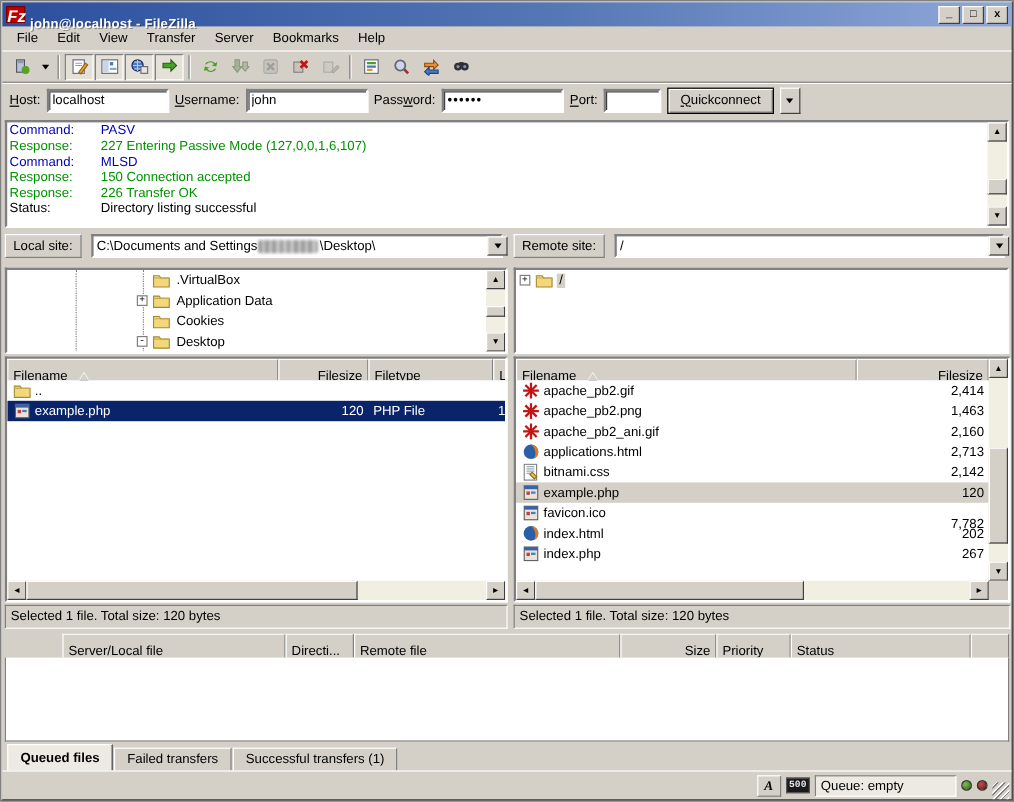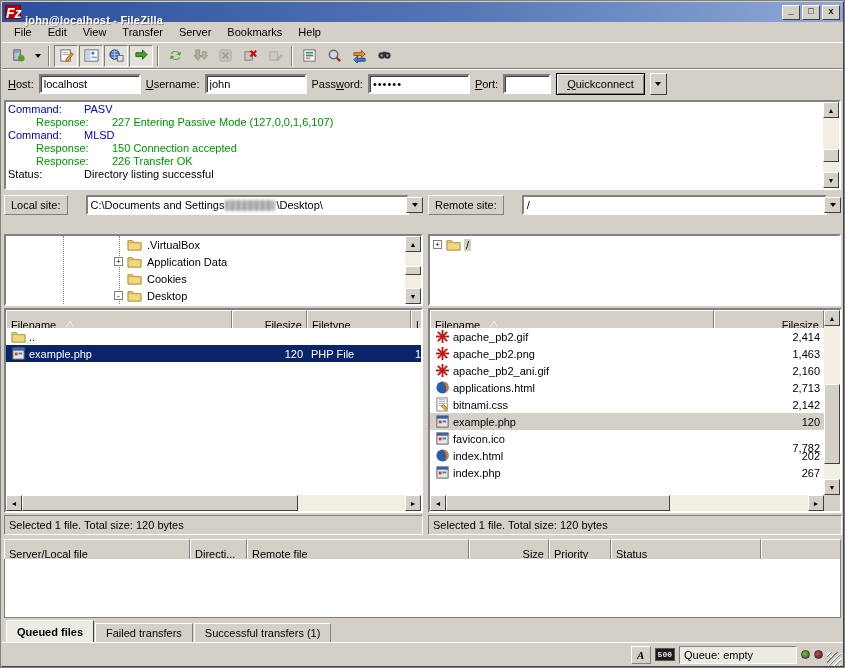--- a/index.html
+++ b/index.html
@@ -67,38 +67,38 @@
     display:flex; align-items:center; justify-content:center; }
 
   
   .sunken { border:2px solid; border-color:#808080 #fff #fff #808080; background:#fff; }
 
   
   .logwrap { flex:0 0 90px; margin:2px; display:flex; }
   .log-content { flex:1; overflow:hidden; padding:1px 2px; }
   .log-line { display:flex; height:13px; line-height:13px; white-space:nowrap; }
   .log-label { width:76px; flex:0 0 76px; }
-  .c-command { color:#0000B4; } .c-response { color:#009300;margin-left:28px; } .c-status { color:#000; }
+  .c-command { color:#0000B4; } .c-response { color:#009300; } .c-status { color:#000; }
 
   
   .vscroll { width:16px; flex:0 0 16px; background:#F1EFE2; display:flex; flex-direction:column; }
   .hscroll { height:16px; background:#F1EFE2; display:flex; }
   .sb-btn { width:16px; height:16px; flex:0 0 16px; background:#D4D0C8;
     border:1px solid; border-color:#fff #404040 #404040 #fff;
     display:flex; align-items:center; justify-content:center; font-size:7px; line-height:1; }
   .sb-thumb-v { width:16px; background:#D4D0C8; border:1px solid; border-color:#fff #404040 #404040 #fff; }
   .sb-thumb-h { height:16px; background:#D4D0C8; border:1px solid; border-color:#fff #404040 #404040 #fff; }
   .sb-track { flex:1; position:relative; }
 
   
   .panes { flex:0 0 100px; display:flex; margin:2px 2px 0 2px; gap:5px; }
   .pane { display:flex; flex-direction:column; }
   .pane-local { width:419px; flex:0 0 419px; }
   .pane-remote { flex:1; }
-  .sitebar { height:22px; display:flex; align-items:center; gap:16px; margin-bottom:18px; }
+  .sitebar { height:22px; display:flex; align-items:center; gap:6px; margin-bottom:7px; }
   .site-label { height:20px; padding:0 6px; display:flex; align-items:center; background:#D4D0C8;
     border:1px solid; border-color:#fff #808080 #808080 #fff; margin-right:2px; white-space:nowrap; }
   .site-combo { flex:1; height:20px; background:#fff; border:2px solid; border-color:#808080 #fff #fff #808080;
     display:flex; align-items:center; padding-left:3px; overflow:hidden; white-space:nowrap; }
   .combo-btn { width:17px; height:16px; margin-left:-19px; background:#D4D0C8;
     border:1px solid; border-color:#fff #404040 #404040 #fff;
     display:flex; align-items:center; justify-content:center; z-index:2; }
   .blurname { display:inline-block; width:50px; height:11px; margin:0 1px; vertical-align:middle;
     background:repeating-linear-gradient(90deg,#9a9a9a 0 3px,#c8c8c8 3px 6px); filter:blur(1.5px); border-radius:2px; }
   .treebox { flex:1; display:flex; overflow:hidden; }
@@ -661,21 +661,21 @@
             <div class="sb-btn">►</div>
           </div>
           <div class="corner"></div>
         </div>
       </div>
       <div class="statusline">Selected 1 file. Total size: 120 bytes</div>
     </div>
   </div>
 
   <div class="queue-hdr" id="queue-hdr">
-      <div class="hdr-cell" style="width: 186px; flex: 0 0 186px;">Server/Local file</div>
+      <div class="hdr-cell" style="width: 186px; flex: 0 0 186px; margin-left: 48px;">Server/Local file</div>
       <div class="hdr-cell" style="width: 57px; flex: 0 0 57px;">Directi...</div>
       <div class="hdr-cell" style="width: 222px; flex: 0 0 222px;">Remote file</div>
       <div class="hdr-cell num" style="width: 80px; flex: 0 0 80px;">Size</div>
       <div class="hdr-cell" style="width: 62px; flex: 0 0 62px;">Priority</div>
       <div class="hdr-cell" style="width: 150px; flex: 0 0 150px;">Status</div>
       <div class="hdr-cell" style="flex: 1 1 0%;"></div>
     </div>
   <div class="queue-body"></div>
 
   <div class="tabs" id="queue-tabs">

